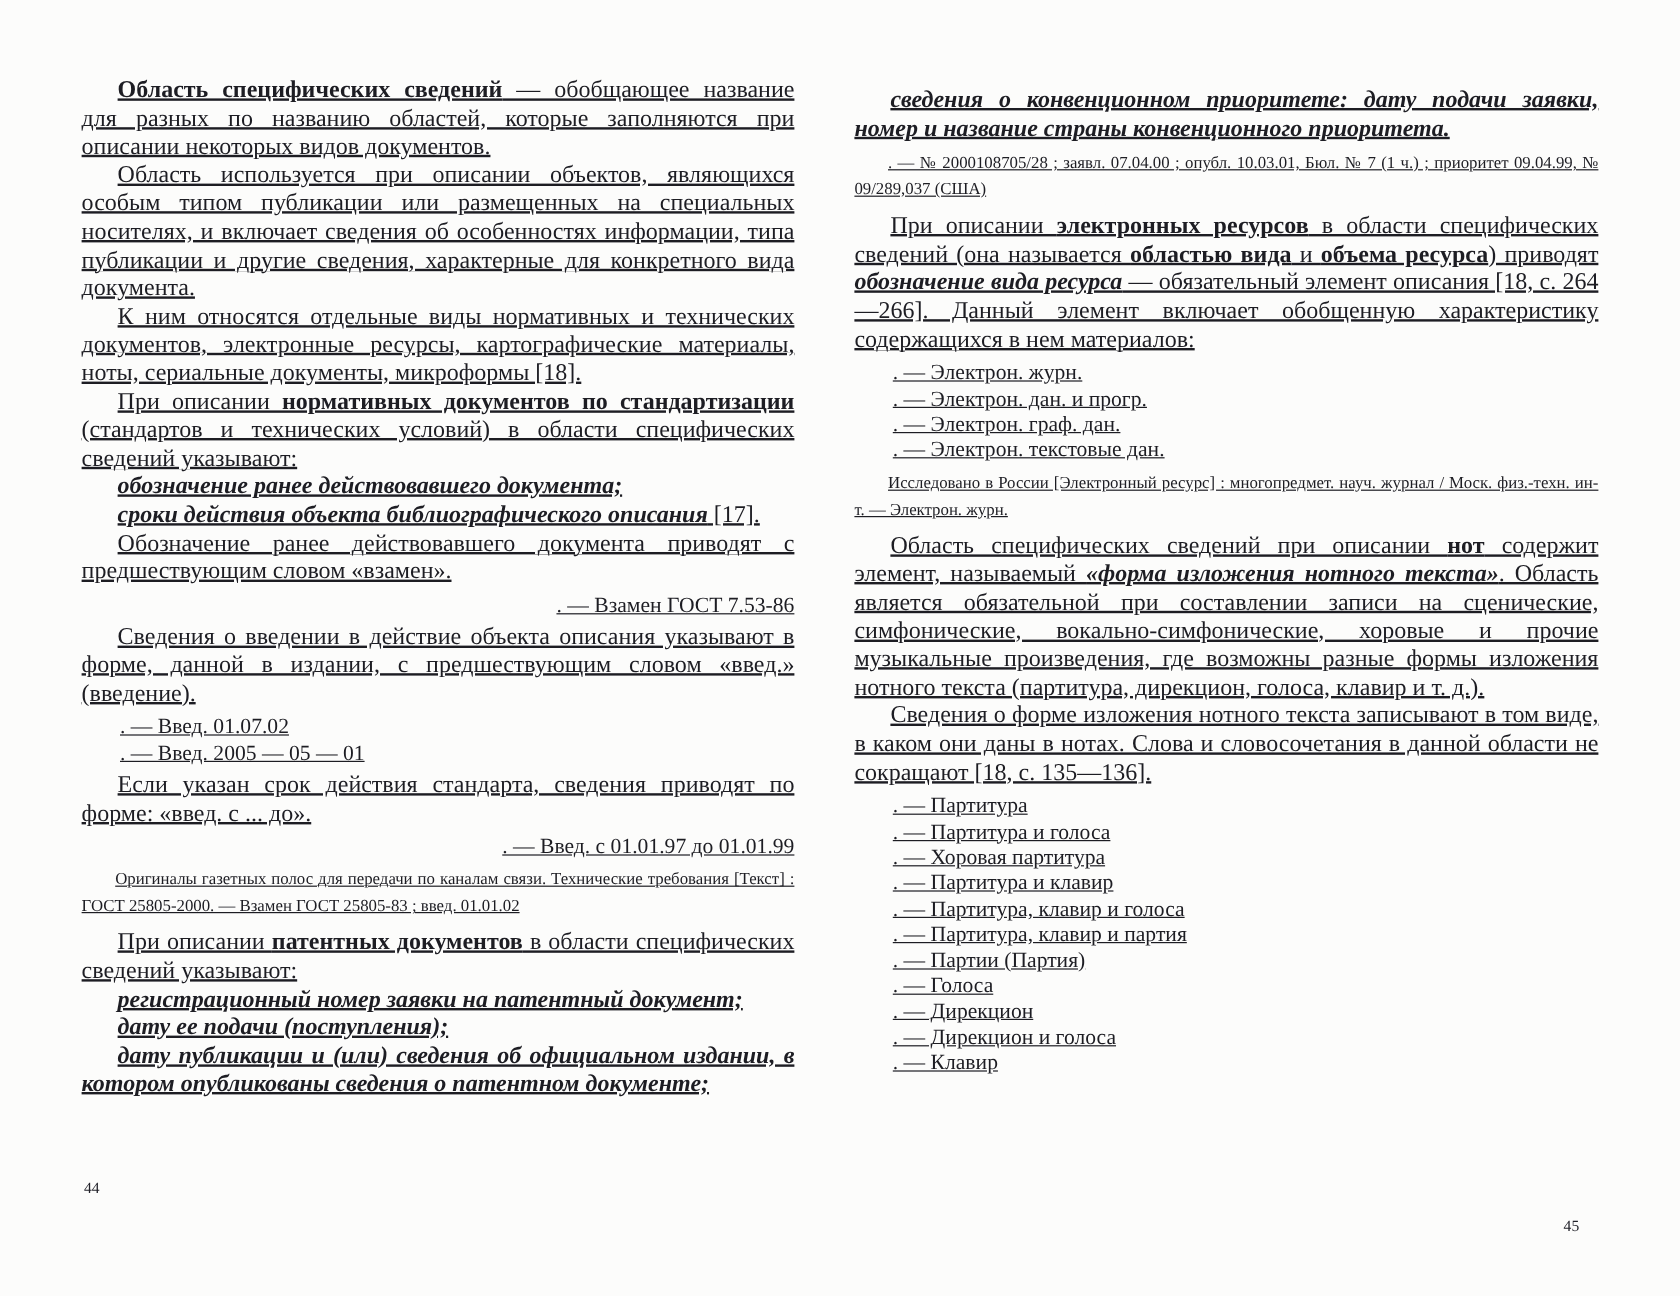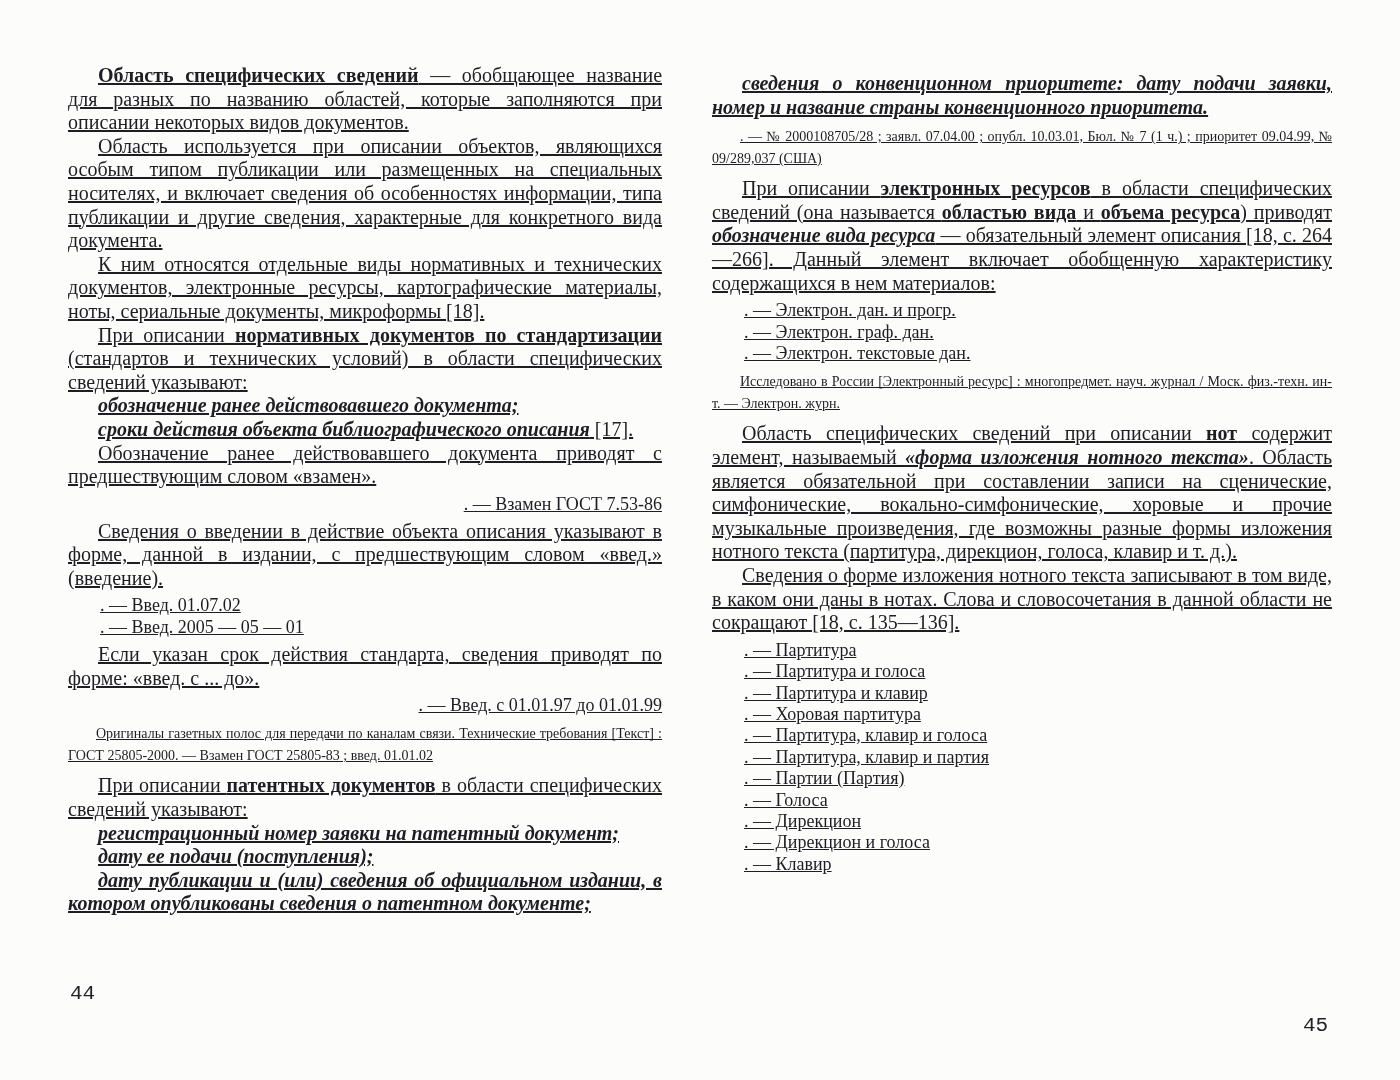--- a/index.html
+++ b/index.html
@@ -50,23 +50,22 @@
     text-indent: 28px;
     text-align: justify;
   }
 
   .bold { font-weight: bold; }
   .bold-italic { font-weight: bold; font-style: italic; }
   .regular { font-weight: normal; }
 
   .pageno {
     position: absolute;
-    font-size: 21px;
+    font-size: 13px;
     color: #22222a;
-    font-family: Liberation Mono, monospace;
   }
   .pageno-left  { left: 70px;   top: 982px; }
   .pageno-right { left: 1303px; top: 982px; margin-top: 32px; }
 </style>
 </head>
 <body>
 
 <div class="spread">
 
   <div class="page-col left-col">
@@ -93,32 +92,33 @@
         <div class="block para"><span class="bold-italic">дату публикации и (или) сведения об официальном издании, в котором опубликованы сведения о патентном документе;</span></div>
       </div>
   </div>
 
   <div class="page-col right-col">
     <div>
         <div class="block para"><span class="bold-italic">сведения о конвенционном приоритете: дату подачи заявки, номер и название страны конвенционного приоритета.</span></div>
         <div class="block exb">. — № 2000108705/28 ; заявл. 07.04.00 ; опубл. 10.03.01, Бюл. № 7 (1 ч.) ; приоритет 09.04.99, № 09/289,037 (США)</div>
         <div class="block para"><span class="regular">При описании </span><span class="bold">электронных ресурсов</span><span class="regular"> в области специфических сведений (она называется </span><span class="bold">областью вида</span><span class="regular"> и </span><span class="bold">объема ресурса</span><span class="regular">) приводят </span><span class="bold-italic">обозначение вида ресурса</span><span class="regular"> — обязательный элемент описания [18, с. 264—266]. Данный элемент включает обобщенную характеристику содержащихся в нем материалов:</span></div>
         <div class="block exlist">
+          <div class="exi">. — Электрон. журн.</div>
           <div class="exi">. — Электрон. дан. и прогр.</div>
           <div class="exi">. — Электрон. граф. дан.</div>
           <div class="exi">. — Электрон. текстовые дан.</div>
         </div>
         <div class="block exb">Исследовано в России [Электронный ресурс] : многопредмет. науч. журнал / Моск. физ.-техн. ин-т. — Электрон. журн.</div>
         <div class="block para"><span class="regular">Область специфических сведений при описании </span><span class="bold">нот</span><span class="regular"> содержит элемент, называемый </span><span class="bold-italic">«форма изложения нотного текста»</span><span class="regular">. Область является обязательной при составлении записи на сценические, симфонические, вокально-симфонические, хоровые и прочие музыкальные произведения, где возможны разные формы изложения нотного текста (партитура, дирекцион, голоса, клавир и т. д.).</span></div>
         <div class="block para"><span class="regular">Сведения о форме изложения нотного текста записывают в том виде, в каком они даны в нотах. Слова и словосочетания в данной области не сокращают [18, с. 135—136].</span></div>
         <div class="block exlist">
           <div class="exi">. — Партитура</div>
           <div class="exi">. — Партитура и голоса</div>
+          <div class="exi">. — Хоровая партитура</div>
           <div class="exi">. — Партитура и клавир</div>
-          <div class="exi">. — Хоровая партитура</div>
           <div class="exi">. — Партитура, клавир и голоса</div>
           <div class="exi">. — Партитура, клавир и партия</div>
           <div class="exi">. — Партии (Партия)</div>
           <div class="exi">. — Голоса</div>
           <div class="exi">. — Дирекцион</div>
           <div class="exi">. — Дирекцион и голоса</div>
           <div class="exi">. — Клавир</div>
         </div>
       </div>
   </div>

